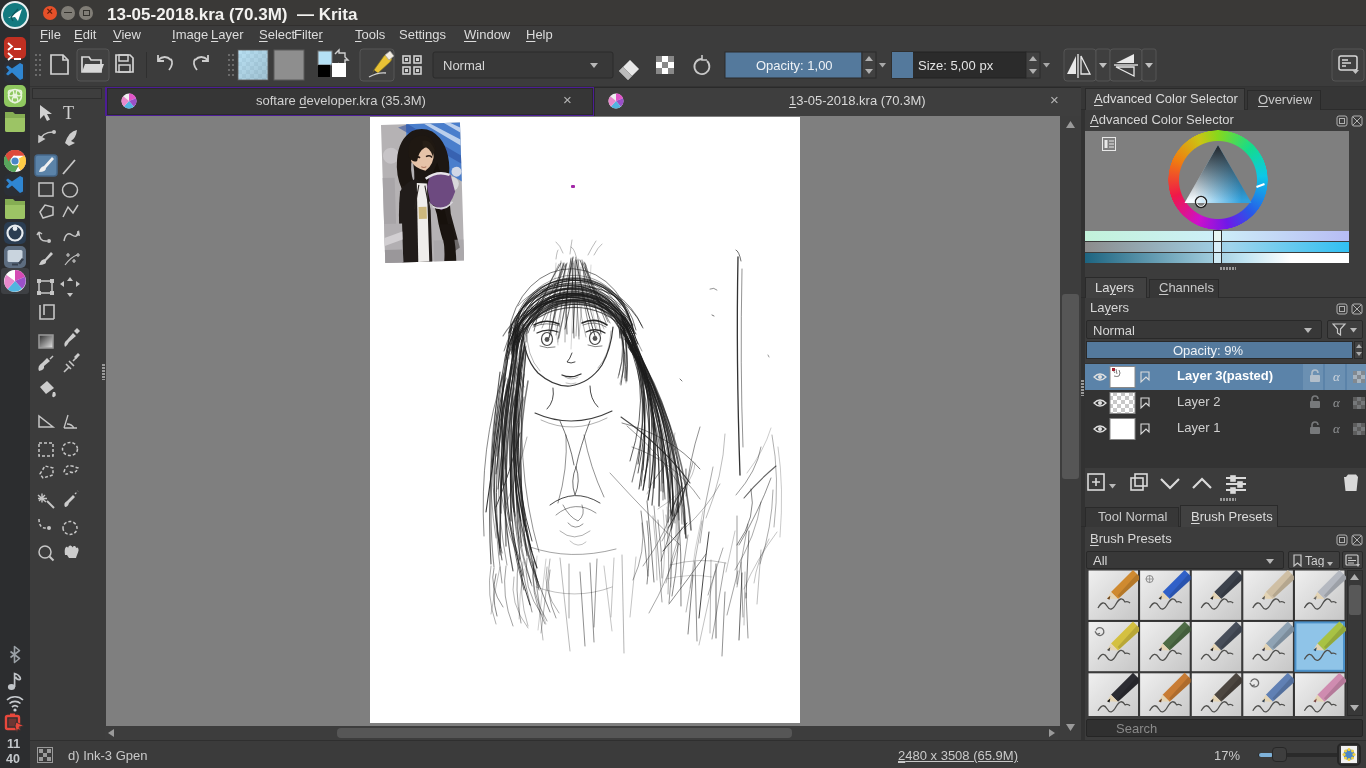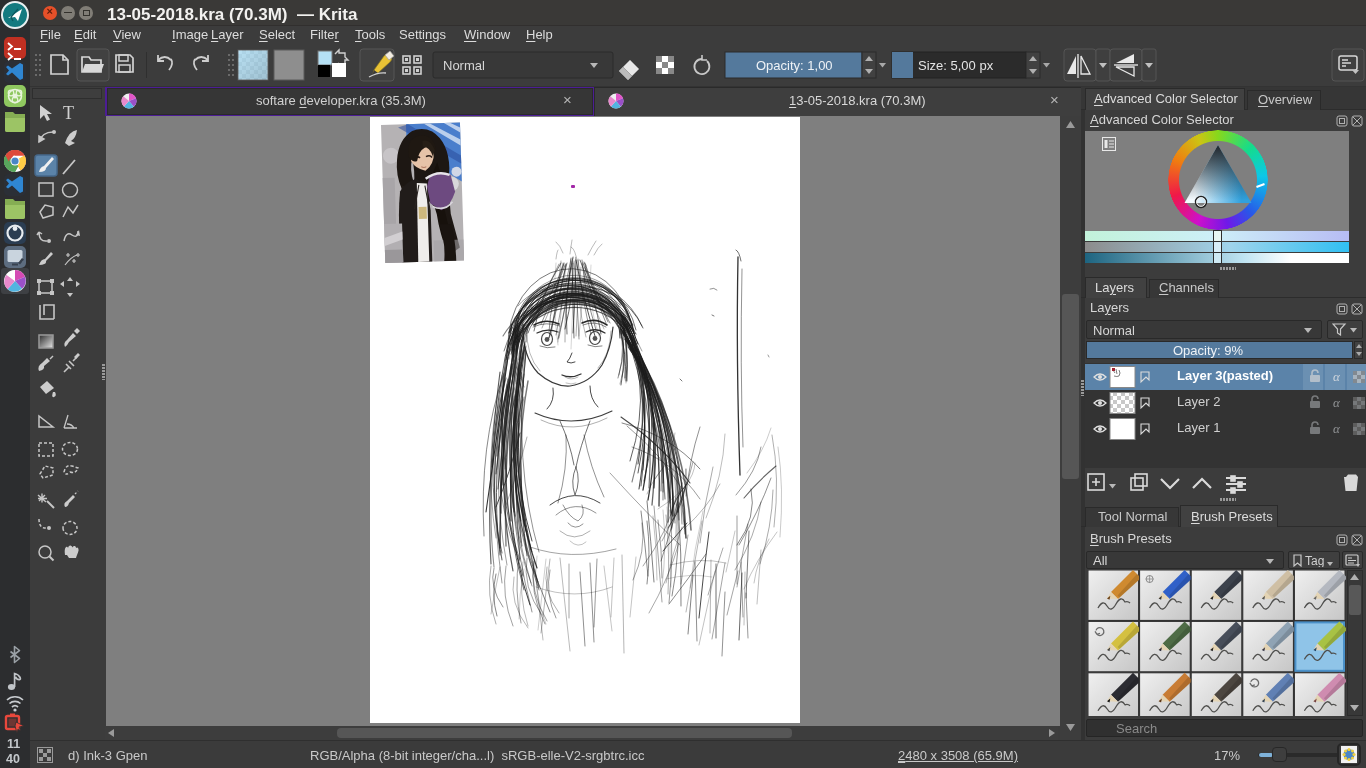--- a/index.html
+++ b/index.html
@@ -98,21 +98,21 @@
   <div class="abs" style="left:77px;top:5px;font-size:17px;font-weight:bold;color:#f2f1ef;">13-05-2018.kra (70.3M) &nbsp;— Krita</div>
 </div>
 
 <div class="abs" id="menubar" style="left:30px;top:27px;width:1336px;height:19px;background:#3c3c3c;font-size:13px;color:#dcdcdc;">
   <span class="abs" style="left:10px;"><u>F</u>ile</span>
   <span class="abs" style="left:44px;"><u>E</u>dit</span>
   <span class="abs" style="left:83px;"><u>V</u>iew</span>
   <span class="abs" style="left:142px;"><u>I</u>mage</span>
   <span class="abs" style="left:181px;"><u>L</u>ayer</span>
   <span class="abs" style="left:229px;"><u>S</u>elect</span>
-  <span class="abs" style="left:280px;text-align:right;">Filte<u>r</u></span>
+  <span class="abs" style="left:264px;text-align:right;">Filte<u>r</u></span>
   <span class="abs" style="left:325px;"><u>T</u>ools</span>
   <span class="abs" style="left:369px;">Setti<u>n</u>gs</span>
   <span class="abs" style="left:434px;"><u>W</u>indow</span>
   <span class="abs" style="left:496px;"><u>H</u>elp</span>
 </div>
 
 <div class="abs" id="toolbar" style="left:30px;top:46px;width:1336px;height:41px;background:#3c3c3c;border-bottom:1px solid #333;">
   <svg class="abs" style="left:0;top:0;" width="1336" height="41" viewBox="0 0 1336 41">
 
     <g fill="#6a6a6a">
@@ -1167,21 +1167,20 @@
 <div class="abs" id="statusbar" style="left:30px;top:740px;width:1336px;height:28px;background:#3b3b3b;border-top:1px solid #2f2f2f;font-size:13px;color:#c9c9c9;">
   <svg class="abs" style="left:7px;top:6px;" width="16" height="16" viewBox="0 0 16 16">
     <rect x="0.5" y="0.5" width="15" height="15" fill="none" stroke="#9a9a9a"></rect>
     <rect x="2" y="2" width="4" height="4" fill="#9a9a9a"></rect>
       <rect x="10" y="2" width="4" height="4" fill="#9a9a9a"></rect>
     <rect x="6" y="6" width="4" height="4" fill="#9a9a9a"></rect>
     <rect x="2" y="10" width="4" height="4" fill="#9a9a9a"></rect>
       <rect x="10" y="10" width="4" height="4" fill="#9a9a9a"></rect>
   </svg>
   <span class="abs" style="left:38px;top:7px;">d) Ink-3 Gpen</span>
-  <span class="abs" style="left:280px;top:7px;">RGB/Alpha (8-bit integer/cha...l)&nbsp;&nbsp;sRGB-elle-V2-srgbtrc.icc</span>
   <span class="abs" style="left:868px;top:7px;text-decoration:underline;"><u>2</u>480 x 3508 (65.9M)</span>
   <span class="abs" style="left:1184px;top:7px;">17%</span>
   <div class="abs" style="left:1228px;top:12px;width:81px;height:4px;background:#2a2a2a;border-radius:2px;"></div>
   <div class="abs" style="left:1229px;top:12px;width:14px;height:4px;background:#7fb2d9;border-radius:2px;"></div>
   <div class="abs" style="left:1242px;top:6px;width:15px;height:15px;background:#3e3e3e;border:1.5px solid #272727;border-radius:4px;"></div>
   <div class="abs" style="left:1307px;top:2px;width:24px;height:23px;background:#3e3e3e;border:2px solid #262626;border-radius:5px;"></div>
   <svg class="abs" style="left:1311px;top:5px;" width="16" height="17" viewBox="0 0 16 17">
     <rect x="0" y="0" width="16" height="17" fill="#f2f2f2"></rect>
     <circle cx="8" cy="8.5" r="5.5" fill="#4a86c8"></circle>
     <g fill="#f0d040">

